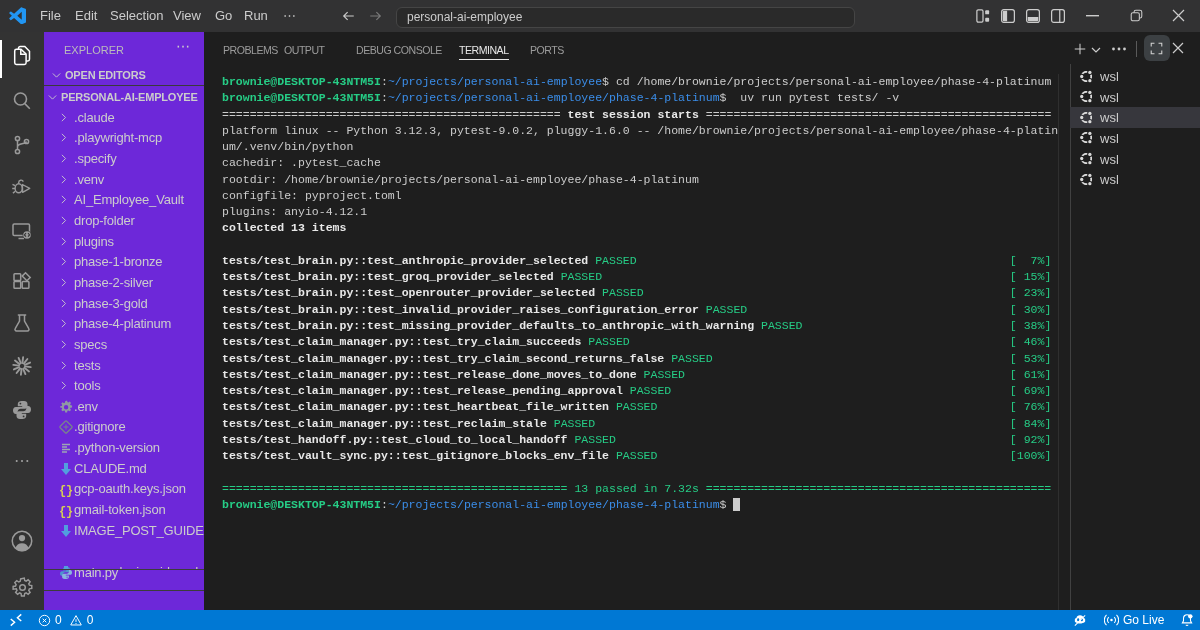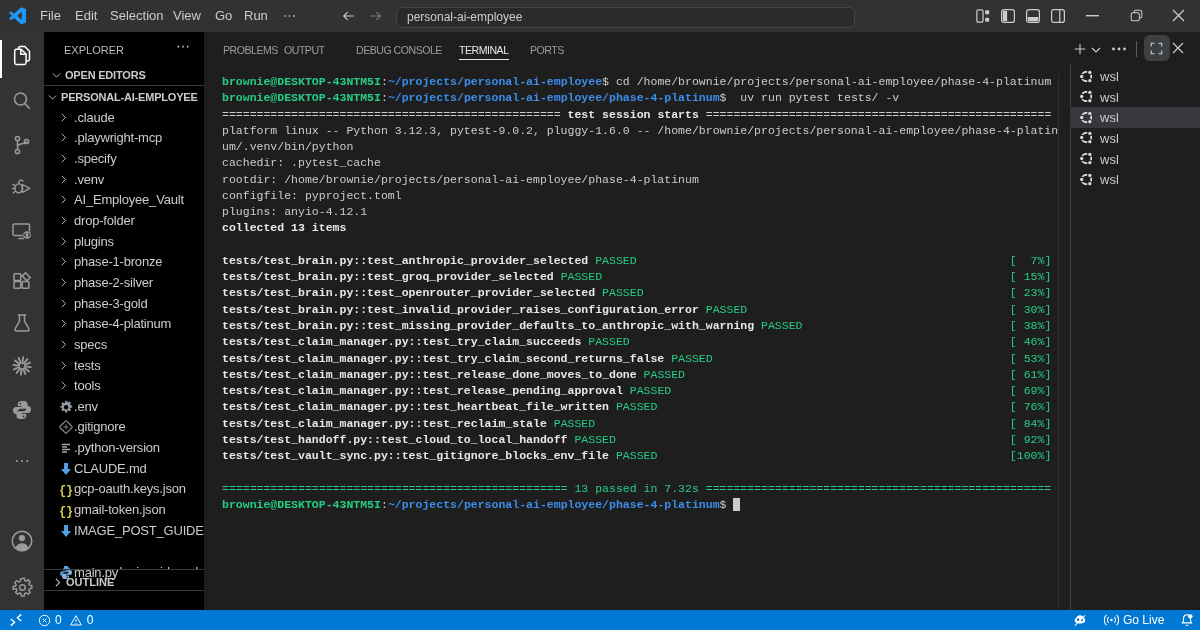--- a/index.html
+++ b/index.html
@@ -13,37 +13,37 @@
 .menu { position:absolute; top:0; height:32px; line-height:32px; color:#cccccc; font-size:13px; }
 #cmdbox { position:absolute; left:396px; top:7px; width:459px; height:21px; background:#2a2a2a;
   border:1px solid #454545; border-radius:6px; color:#cccccc; font-size:12px; line-height:19px;
   padding-left:10px; }
 
 
 #activitybar { position:absolute; left:0; top:32px; width:44px; height:578px; background:#333333; }
 .aicon { position:absolute; left:0; width:44px; height:40px; display:flex; align-items:center; justify-content:center; }
 
 
-#sidebar { position:absolute; left:44px; top:32px; width:160px; height:578px; background:#000000; }
+#sidebar { position:absolute; left:44px; top:32px; width:160px; height:578px; background:#6d28d9; }
 .sechdr { position:absolute; left:0; width:160px; font-size:11px; font-weight:bold; color:#cccccc; }
 .row { position:absolute; left:0; width:160px; height:21px; color:#cccccc; font-size:13px; letter-spacing:-0.2px; line-height:21px; white-space:nowrap;text-align:right; }
 .row .lbl { position:absolute; left:30px; top:0; }
 .chev { position:absolute; top:4px; }
 .ficon { position:absolute; left:14px; top:3px; width:16px; height:16px; }
 
 
 #panel { position:absolute; left:204px; top:32px; width:996px; height:578px; background:#1e1e1e; }
 .ptab { position:absolute; top:0; height:27.5px; line-height:37px; font-size:10.6px; color:#9c9c9c; letter-spacing:-0.5px; }
 .ptab.active { color:#e7e7e7; border-bottom:1.5px solid #e7e7e7; }
 
 
 #term { position:absolute; left:18px; top:42px; font-family:"Liberation Mono", monospace;
   font-size:11.52px; line-height:16.26px; color:#cccccc; white-space:pre; }
 #term .g { color:#26cd86; font-weight:bold; }
-#term .b { color:#3b8eea; font-weight:bold; }
+#term .b { color:#3b8eea; font-weight:normal; }
 #term .w { color:#e8e8e8; font-weight:bold; }
 #term .n { color:#cccccc; }
 #term .gr { color:#26cd86; }
 #term .gb { font-weight:normal; }
 #term .cur { background:#cccccc; }
 
 
 #wsllist { position:absolute; left:866px; top:0; width:130px; height:546px; }
 .wslrow { position:absolute; left:0; width:130px; height:21px; color:#cccccc; font-size:13px; line-height:21px; }
 .wslrow .txt { position:absolute; left:30px; }
@@ -367,26 +367,20 @@
           <span class="lbl">main.py</span>
         </div>
   <div class="row" style="top:529.0px;height:8px;overflow:hidden">
           <svg class="ficon" viewBox="0 0 16 16">
             <path fill="#529ede" d="M8 14L3 8h3V2h4v6h3z"></path>
           </svg>
           <span class="lbl">personal_ai_guide.md</span>
         </div>
   </div>
   <div class="abs" style="left:0;top:537px;width:160px;height:1px;background:#3c3c3c"></div>
-  <div class="sechdr" style="top:540px;line-height:21px;height:21px">
-        <svg style="position:absolute;left:7px;top:4px" width="13" height="13" viewBox="0 0 16 16">
-          <path fill="none" stroke="#cccccc" stroke-width="1.3" d="M6 3.5L10.5 8 6 12.5"></path>
-        </svg>
-        <span style="position:absolute;left:22px">OUTLINE</span>
-      </div>
   <div class="abs" style="left:0;top:558px;width:160px;height:1px;background:#3c3c3c"></div>
 </div>
 
 <div id="panel">
   <div class="ptab" style="left:19px">PROBLEMS</div>
   <div class="ptab" style="left:80px">OUTPUT</div>
   <div class="ptab" style="left:152px">DEBUG CONSOLE</div>
   <div class="ptab active" style="left:255px">TERMINAL</div>
   <div class="ptab" style="left:326px">PORTS</div>
   <div class="abs" style="left:866px;top:0;width:130px;height:34px">

